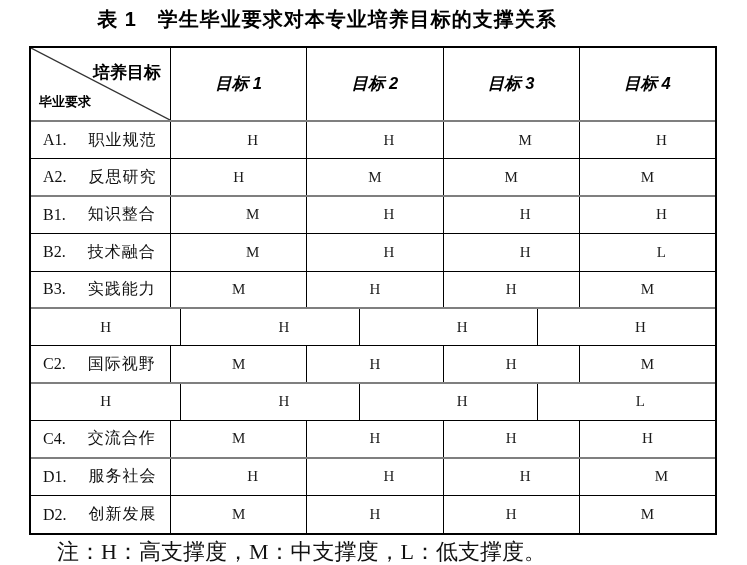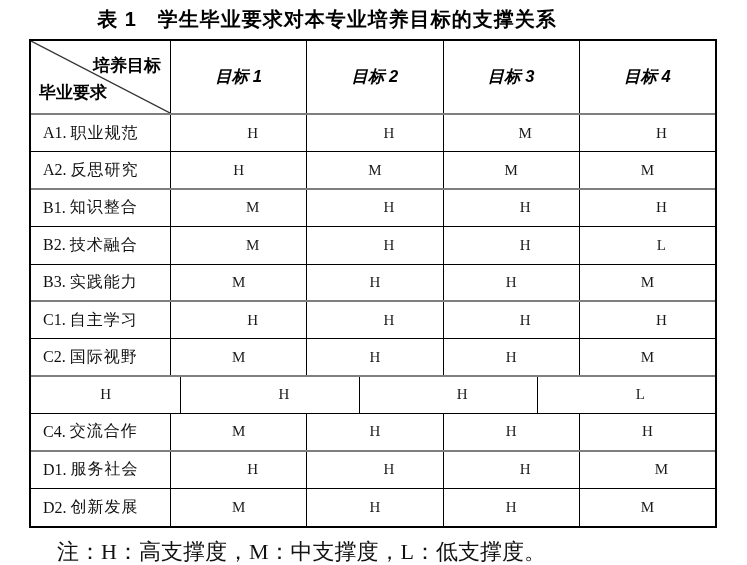--- a/index.html
+++ b/index.html
@@ -6,21 +6,21 @@
   .page{
     position:relative;width:747px;height:565px;background:#ffffff;overflow:hidden;
     font-family:"Liberation Serif","DejaVu Serif",serif;color:#000;
   }
   .title{
     position:absolute;top:6px;left:0;width:654px;text-align:center;
     font-family:"Liberation Sans","DejaVu Sans",sans-serif;
     font-weight:bold;font-size:20px;letter-spacing:1px;white-space:pre;
   }
   .tbl{
-    position:absolute;left:29px;top:39px;width:688px;
+    position:absolute;left:29px;top:46px;width:688px;
     border:2px solid #000;box-sizing:border-box;background:#fff;
     display:flex;flex-direction:column;
   }
   .row{display:flex;box-sizing:border-box;}
   .header-row{height:74px;border-bottom:2px solid #7f7f7f;}
   .body-row{height:37.4px;}
   .sep-black{border-bottom:1px solid #000;gap:28px;}
   .sep-gray{border-bottom:2px solid #7f7f7f;}
   .sep-none{border-bottom:none;}
   .cell{
@@ -31,28 +31,28 @@
   .c-label{width:140px;flex:none;justify-content:flex-start;padding-left:12px;}
   .c-goal{flex:1 1 0;}
   .corner{position:relative;}
   .corner svg{position:absolute;left:0;top:0;width:100%;height:100%;display:block;}
   .corner-top{
     position:absolute;top:13px;right:9px;
     font-family:"Liberation Sans","DejaVu Sans",sans-serif;font-weight:bold;font-size:17px;
   }
   .corner-bottom{
     position:absolute;bottom:9px;left:8px;
-    font-family:"Liberation Sans","DejaVu Sans",sans-serif;font-weight:bold;font-size:17px;
+    font-family:"Liberation Sans","DejaVu Sans",sans-serif;font-weight:bold;font-size:13px;
   }
   .goal-head{
     font-family:"Liberation Sans","DejaVu Sans",sans-serif;
     font-weight:bold;font-size:16.5px;white-space:pre;font-style:italic;
   }
   .row-code{font-size:16px;color:#111;}
-  .row-name{font-size:16px;color:#111;margin-left:4px;letter-spacing:1px;}
+  .row-name{font-size:16px;color:#111;margin-left:22px;letter-spacing:1px;}
   .val{font-size:15px;color:#1c1c1c;}
   .note{
     position:absolute;left:57px;top:537px;font-size:22px;color:#111;white-space:pre;
   }
 </style>
 </head>
 <body>
 
 <div class="page">
 
@@ -118,24 +118,20 @@
         <div class="cell c-label">
           <span class="row-code">B3.</span>
           <span class="row-name">实践能力</span>
         </div>
         <div class="cell c-goal val">M</div>
         <div class="cell c-goal val">H</div>
         <div class="cell c-goal val">H</div>
         <div class="cell c-goal val">M</div>
       </div>
       <div class="row body-row sep-black">
-        <div class="cell c-label">
-          <span class="row-code">C1.</span>
-          <span class="row-name">自主学习</span>
-        </div>
         <div class="cell c-goal val">H</div>
         <div class="cell c-goal val">H</div>
         <div class="cell c-goal val">H</div>
         <div class="cell c-goal val">H</div>
       </div>
       <div class="row body-row sep-gray">
         <div class="cell c-label">
           <span class="row-code">C2.</span>
           <span class="row-name">国际视野</span>
         </div>

